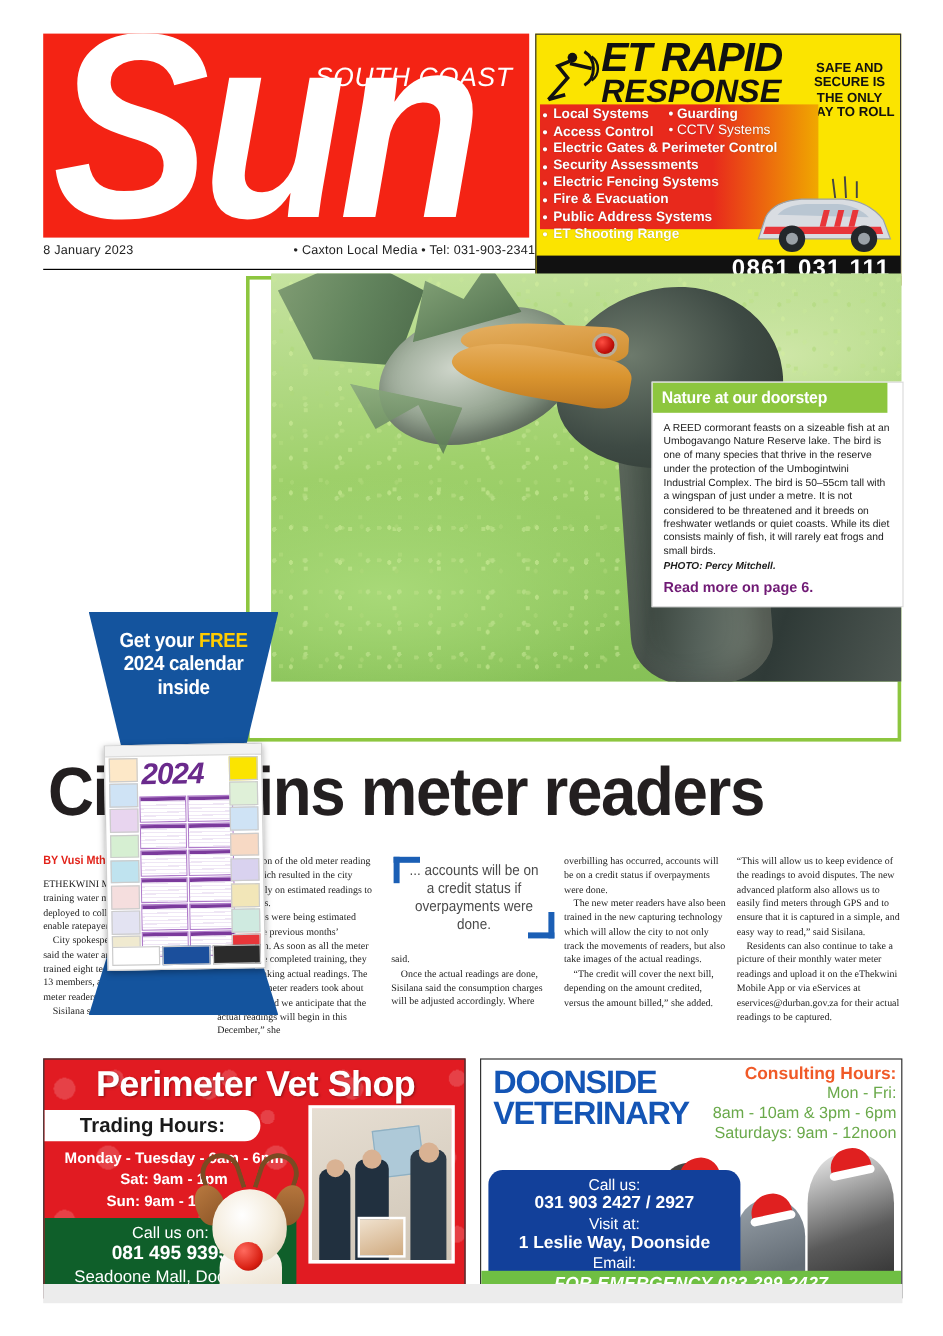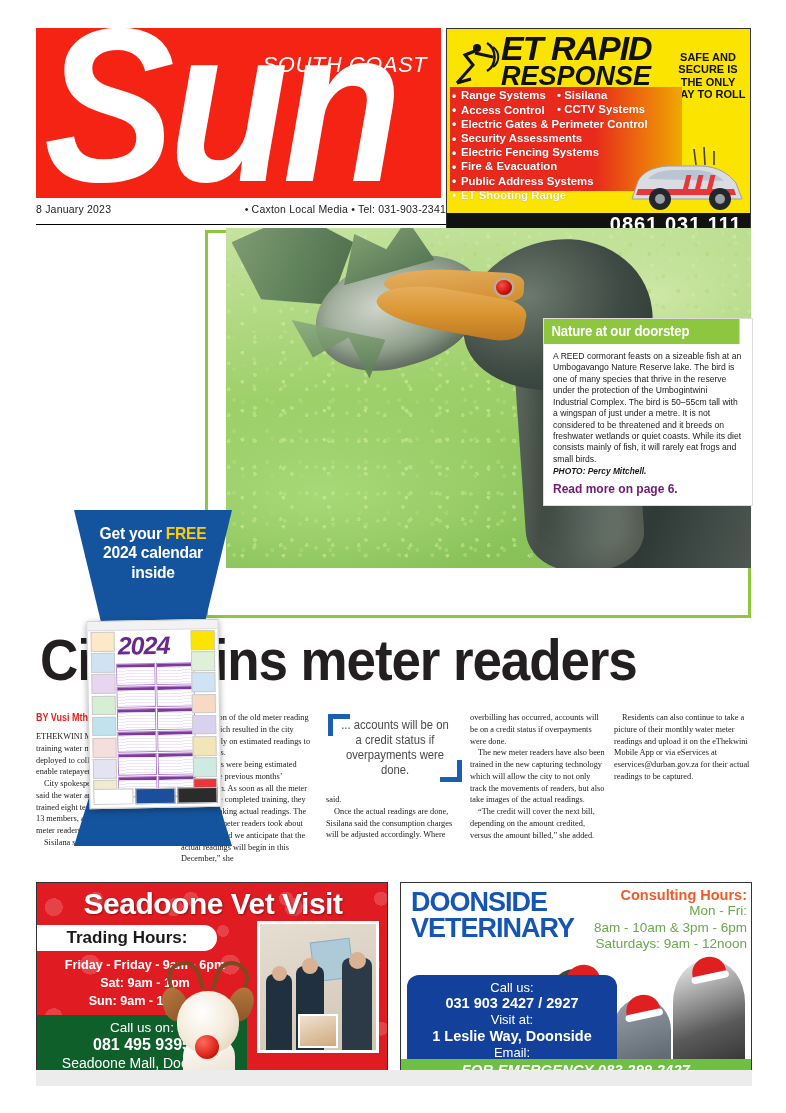--- a/index.html
+++ b/index.html
@@ -475,33 +475,33 @@
         <path d="M40 8 C47 13 47 23 40 28" stroke="#111" stroke-width="2" fill="none"></path>
         <path d="M4 44 L18 40" stroke="#111" stroke-width="3"></path>
       </svg>
       <div class="et-title">
         <span class="l1">ET RAPID</span>
         <span class="l2">RESPONSE</span>
       </div>
       <div class="et-tagline">SAFE AND SECURE IS THE ONLY WAY TO ROLL</div>
       <div class="et-list-bg"></div>
       <ul class="et-list">
-        <li>Range Systems</li>
+        <li>Local Systems</li>
         <li>Access Control</li>
         <li>Electric Gates &amp; Perimeter Control</li>
         <li>Security Assessments</li>
         <li>Electric Fencing Systems</li>
         <li>Fire  &amp; Evacuation</li>
         <li>Public Address Systems</li>
         <li>ET Shooting Range</li>
       </ul>
       <div style="position:absolute;left:110px;top:60px;color:#fff;font-weight:bold;font-size:11.4px;text-shadow:0 0 1px rgba(0,0,0,.35);">
-        • <span>Sisilana</span>
-      </div>
-      <div style="position:absolute;left:110px;top:74px;color:#fff;font-weight:bold;font-size:11.4px;text-shadow:0 0 1px rgba(0,0,0,.35);">
+        • <span>Guarding</span>
+      </div>
+      <div style="position:absolute;left:110px;top:74px;color:#fff;font-weight:normal;font-size:11.4px;text-shadow:0 0 1px rgba(0,0,0,.35);">
         • <span>CCTV Systems</span>
       </div>
 
       <svg class="et-car" viewBox="0 0 124 70">
         <path d="M8 54 L14 36 C18 28 28 22 44 21 L78 21 C94 22 104 28 112 38 L118 54 Z" fill="#d9dde2" stroke="#9aa1a8" stroke-width="1"></path>
         <path d="M24 34 C30 27 40 25 52 25 L74 25 C86 26 94 30 100 36 Z" fill="#b9c6d2"></path>
         <path d="M14 44 L110 44 L112 50 L12 50 Z" fill="#e8363a"></path>
         <g fill="#e8363a">
           <rect x="70" y="30" width="5" height="14" transform="skewX(-14)"></rect>
           <rect x="82" y="30" width="5" height="14" transform="skewX(-14)"></rect>
@@ -664,34 +664,35 @@
     <div class="col c3">
       <p>said.</p>
       <p class="indent">Once the actual readings are done, Sisilana said the consumption charges will be adjusted accordingly. Where</p>
     </div>
     <div class="col c4">
       <p>overbilling has occurred, accounts will be on a credit status if overpayments were done.</p>
       <p class="indent">The new meter readers have also been trained in the new capturing technology which will allow the city to not only track the movements of readers, but also take images of the actual readings.</p>
       <p class="indent">“The credit will cover the next bill, depending on the amount credited, versus the amount billed,” she added.</p>
     </div>
     <div class="col c5">
+      <p>“This will allow us to keep evidence of the readings to avoid disputes. The new advanced platform also allows us to easily find meters through GPS and to ensure that it is captured in a simple, and easy way to read,” said Sisilana.</p>
       <p class="indent">Residents can also continue to take a picture of their monthly water meter readings and upload it on the eThekwini Mobile App or via eServices at eservices@durban.gov.za for their actual readings to be captured.</p>
     </div>
   </div>
 
   <div class="ads">
 
     <div class="vet-ad">
       <div class="snowflakes"></div>
-      <div class="vet-title">Seadoone Vet Visit</div>
+      <div class="vet-title">Perimeter Vet Shop</div>
       <div class="vet-hours-pill">
         <span>Trading Hours:</span>
       </div>
       <div class="vet-lines">
-        <div>Friday - Friday - 9am - 6pm</div>
+        <div>Monday - Tuesday - 9am - 6pm</div>
         <div>Sat: 9am - 1pm</div>
         <div>Sun: 9am - 12noon</div>
       </div>
       <div class="vet-green">
         <div class="vet-green-in">
           <div class="l1">Call us on:</div>
           <div class="l2">081 495 9395</div>
           <div class="l3">Seadoone Mall, Doonside</div>
         </div>
       </div>

